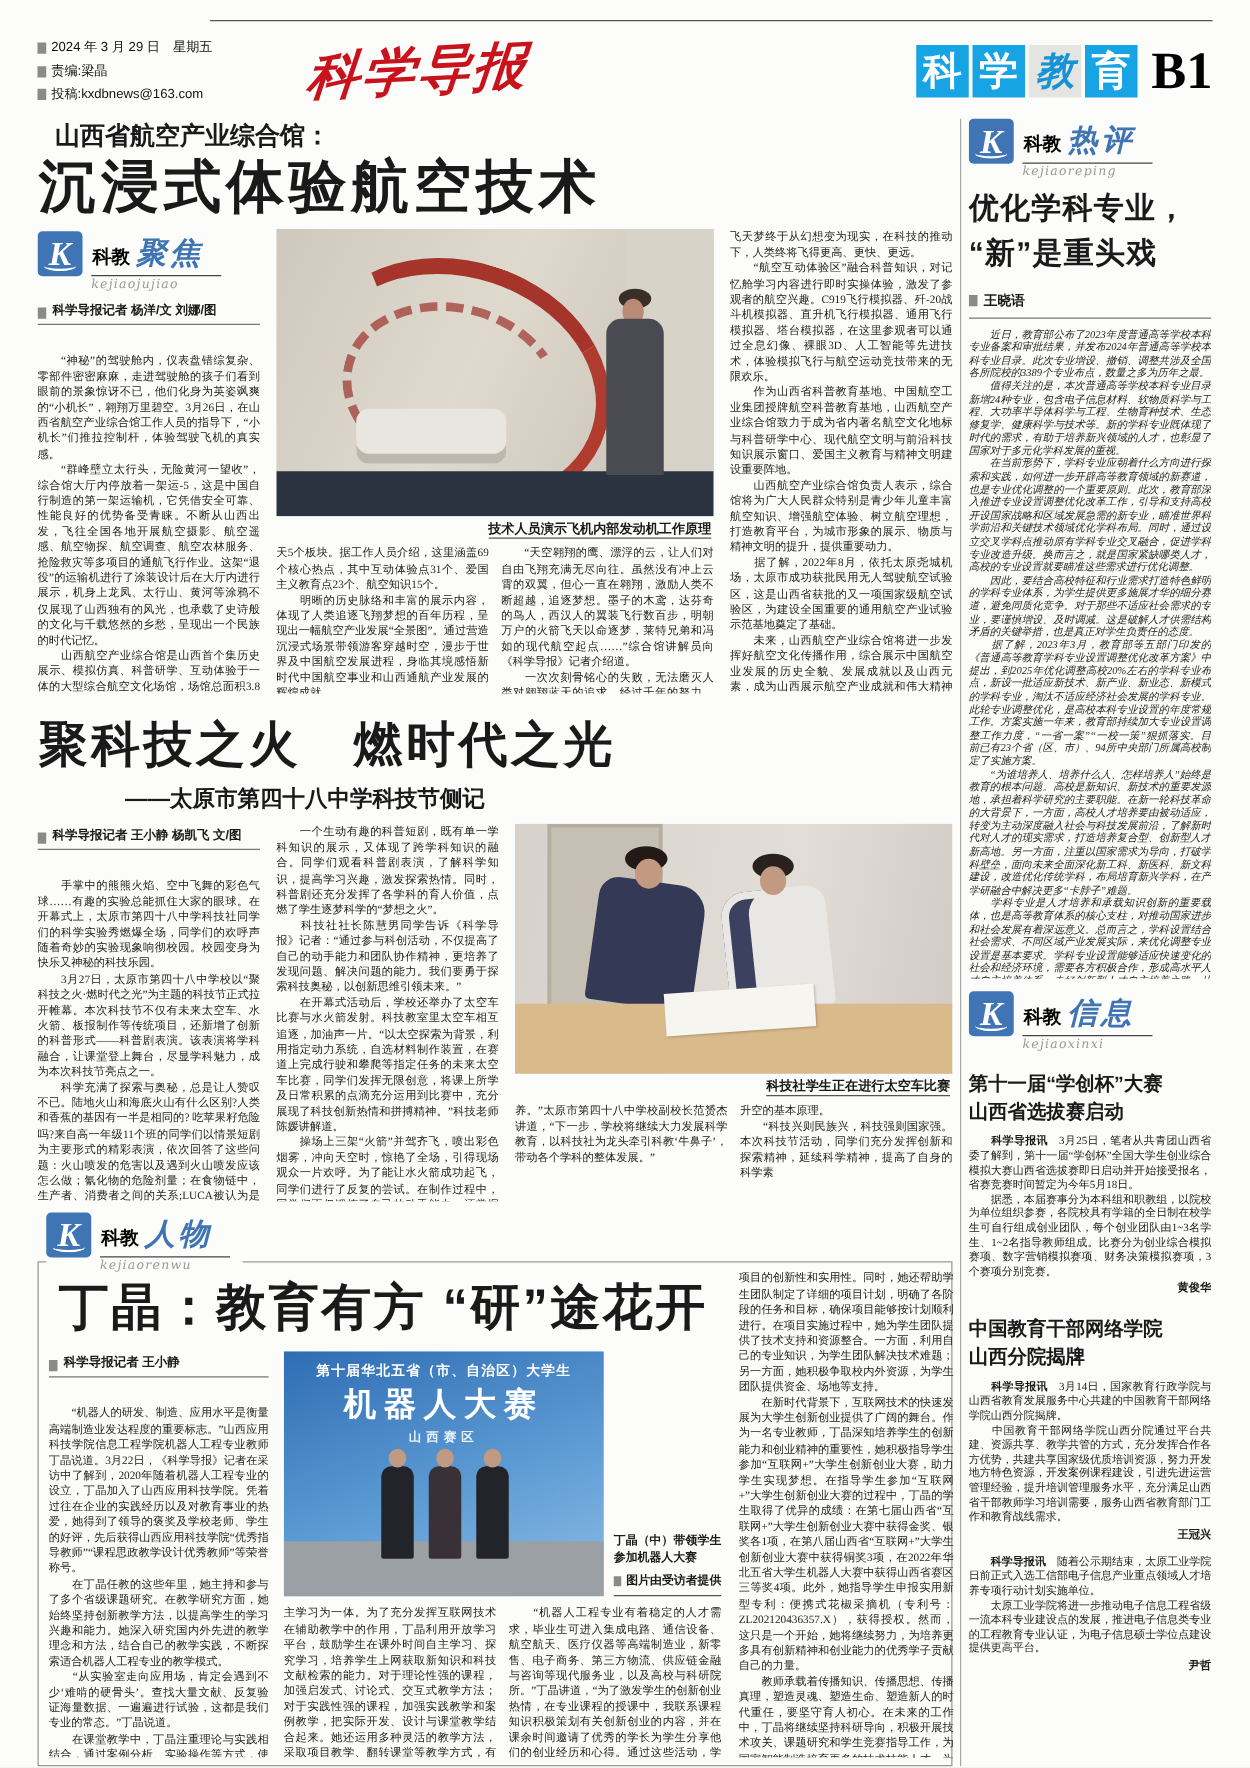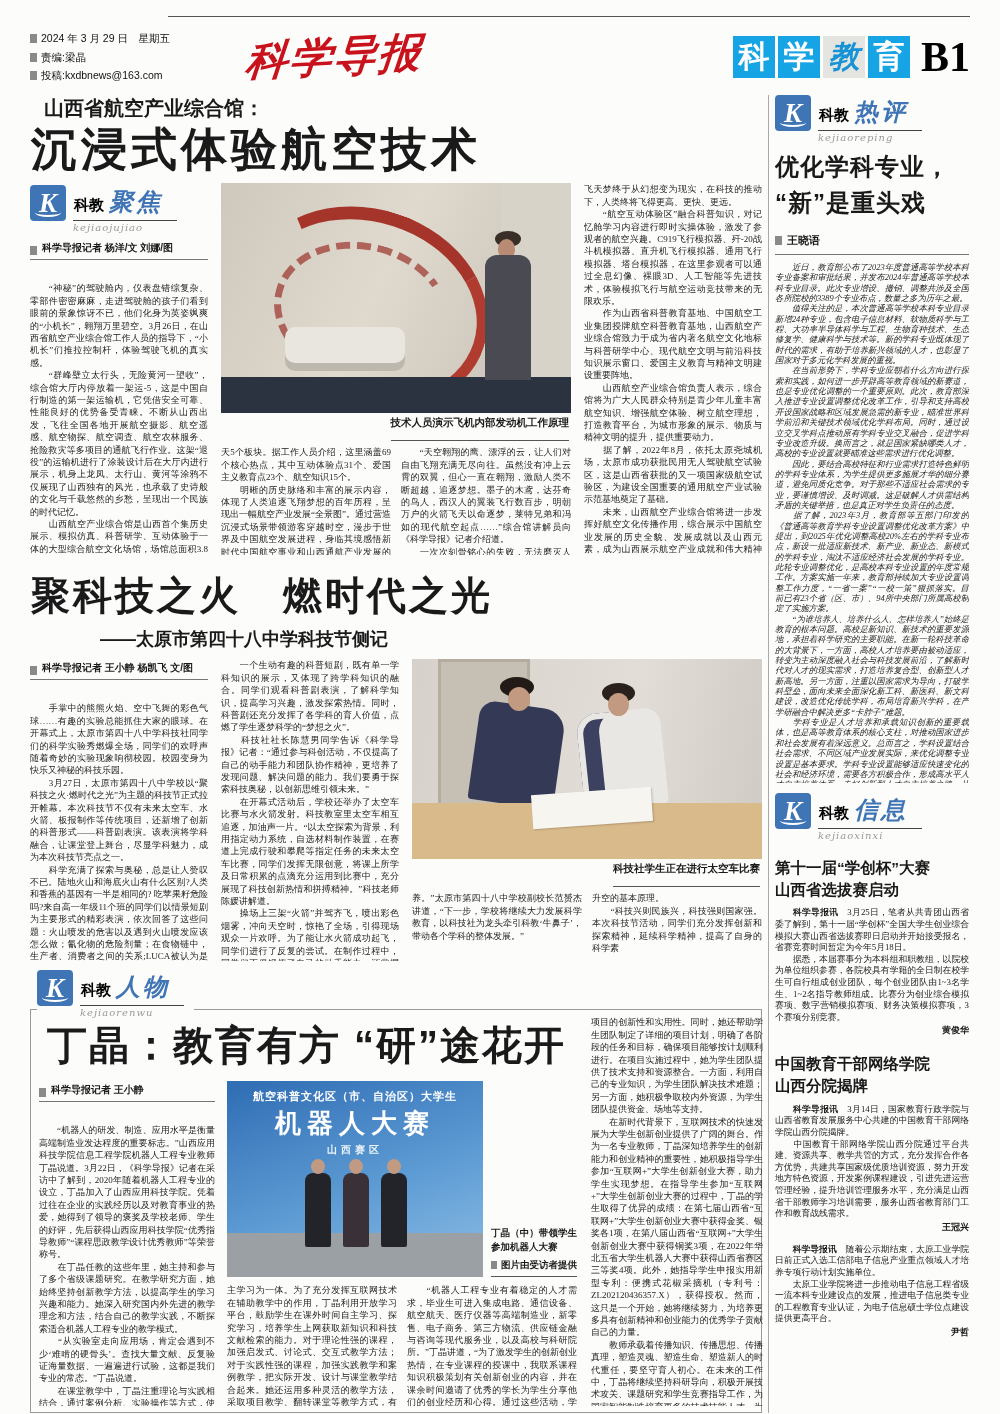--- a/index.html
+++ b/index.html
@@ -33,21 +33,21 @@
         border-bottom:2px solid #fff;border-radius:50%;}
   .klabel-top{display:flex;align-items:baseline;gap:5px;border-bottom:1px solid #444;padding:1px 14px 2px 1px;}
   .kprefix{font-family:"Liberation Sans",sans-serif;font-size:15px;font-weight:700;color:#000;}
   .kname{font-family:"DejaVu Serif",serif;font-style:italic;font-weight:900;font-size:24px;color:#3f74b5;letter-spacing:3px;}
   .kpinyin{font-family:"DejaVu Serif",serif;font-style:italic;font-size:10px;color:#9a9a9a;letter-spacing:1px;padding-top:1px;}
   
   .bt{font-size:9px;line-height:12.4px;text-align:justify;white-space:pre-line;overflow:hidden;color:#1c1c1c;}
   .byline{display:flex;align-items:flex-end;gap:5px;font-family:"Liberation Sans",sans-serif;
           font-size:10px;font-weight:700;border-bottom:1px solid #777;padding:2px 0 4px 0;margin-bottom:22px;}
   .caption{font-family:"Liberation Sans",sans-serif;font-weight:700;font-size:10.5px;
-           margin:3px 2px 5px auto;width:fit-content;border-bottom:1px solid #555;padding-bottom:10px;}
+           margin:3px 2px 5px auto;width:fit-content;border-bottom:1px solid #555;padding-bottom:0;}
   
   .kicker{font-family:"Liberation Sans",sans-serif;font-size:20px;font-weight:700;margin:2px 0 3px 14px;}
   .headline1{font-family:"Liberation Sans",sans-serif;font-size:46px;font-weight:900;letter-spacing:4px;
              line-height:1.05;margin:0 0 10px 1px;}
   .focus-row{display:flex;gap:13px;height:372px;}
   .fcol{width:178px;flex:0 0 auto;display:flex;flex-direction:column;overflow:hidden;}
   .fmid{width:350px;flex:0 0 auto;display:flex;flex-direction:column;overflow:hidden;}
   .twocol{display:flex;gap:10px;flex:1;overflow:hidden;}
   .twocol .bt{width:170px;}
   
@@ -270,21 +270,21 @@
                   </div>
                 <div class="bt" style="flex:1">　　“机器人的研发、制造、应用水平是衡量高端制造业发达程度的重要标志。”山西应用科技学院信息工程学院机器人工程专业教师丁晶说道。3月22日，《科学导报》记者在采访中了解到，2020年随着机器人工程专业的设立，丁晶加入了山西应用科技学院。凭着过往在企业的实践经历以及对教育事业的热爱，她得到了领导的褒奖及学校老师、学生的好评，先后获得山西应用科技学院“优秀指导教师”“课程思政教学设计优秀教师”等荣誉称号。
 　　在丁晶任教的这些年里，她主持和参与了多个省级课题研究。在教学研究方面，她始终坚持创新教学方法，以提高学生的学习兴趣和能力。她深入研究国内外先进的教学理念和方法，结合自己的教学实践，不断探索适合机器人工程专业的教学模式。
 　　“从实验室走向应用场，肯定会遇到不少‘难啃的硬骨头’。查找大量文献、反复验证海量数据、一遍遍进行试验，这都是我们专业的常态。”丁晶说道。
 　　在课堂教学中，丁晶注重理论与实践相结合，通过案例分析、实验操作等方式，使学生能够更好地理解和掌握专业知识。她还积极引入新的教学手段，采用多元化的教学模式，即集课堂讲授、实践教学、网络教学和自</div>
               </div>
               <div class="pmid">
                 <div class="photo-row">
                   <div class="photo ph3">
                     <div class="banner">
-                      <div class="b1">航空科普文化区（市、自治区）大学生</div>
+                      <div class="b1">第十届华北五省（市、自治区）大学生</div>
                       <div class="b2">机器人大赛</div>
                       <div class="b3">山西赛区</div>
                     </div>
                     <div class="floor"></div>
                     <div class="fig f1"></div>
                     <div class="fig f2"></div>
                     <div class="fig f3"></div>
                   </div>
                   <div class="pcap">
                     <div>丁晶（中）带领学生参加机器人大赛</div>

